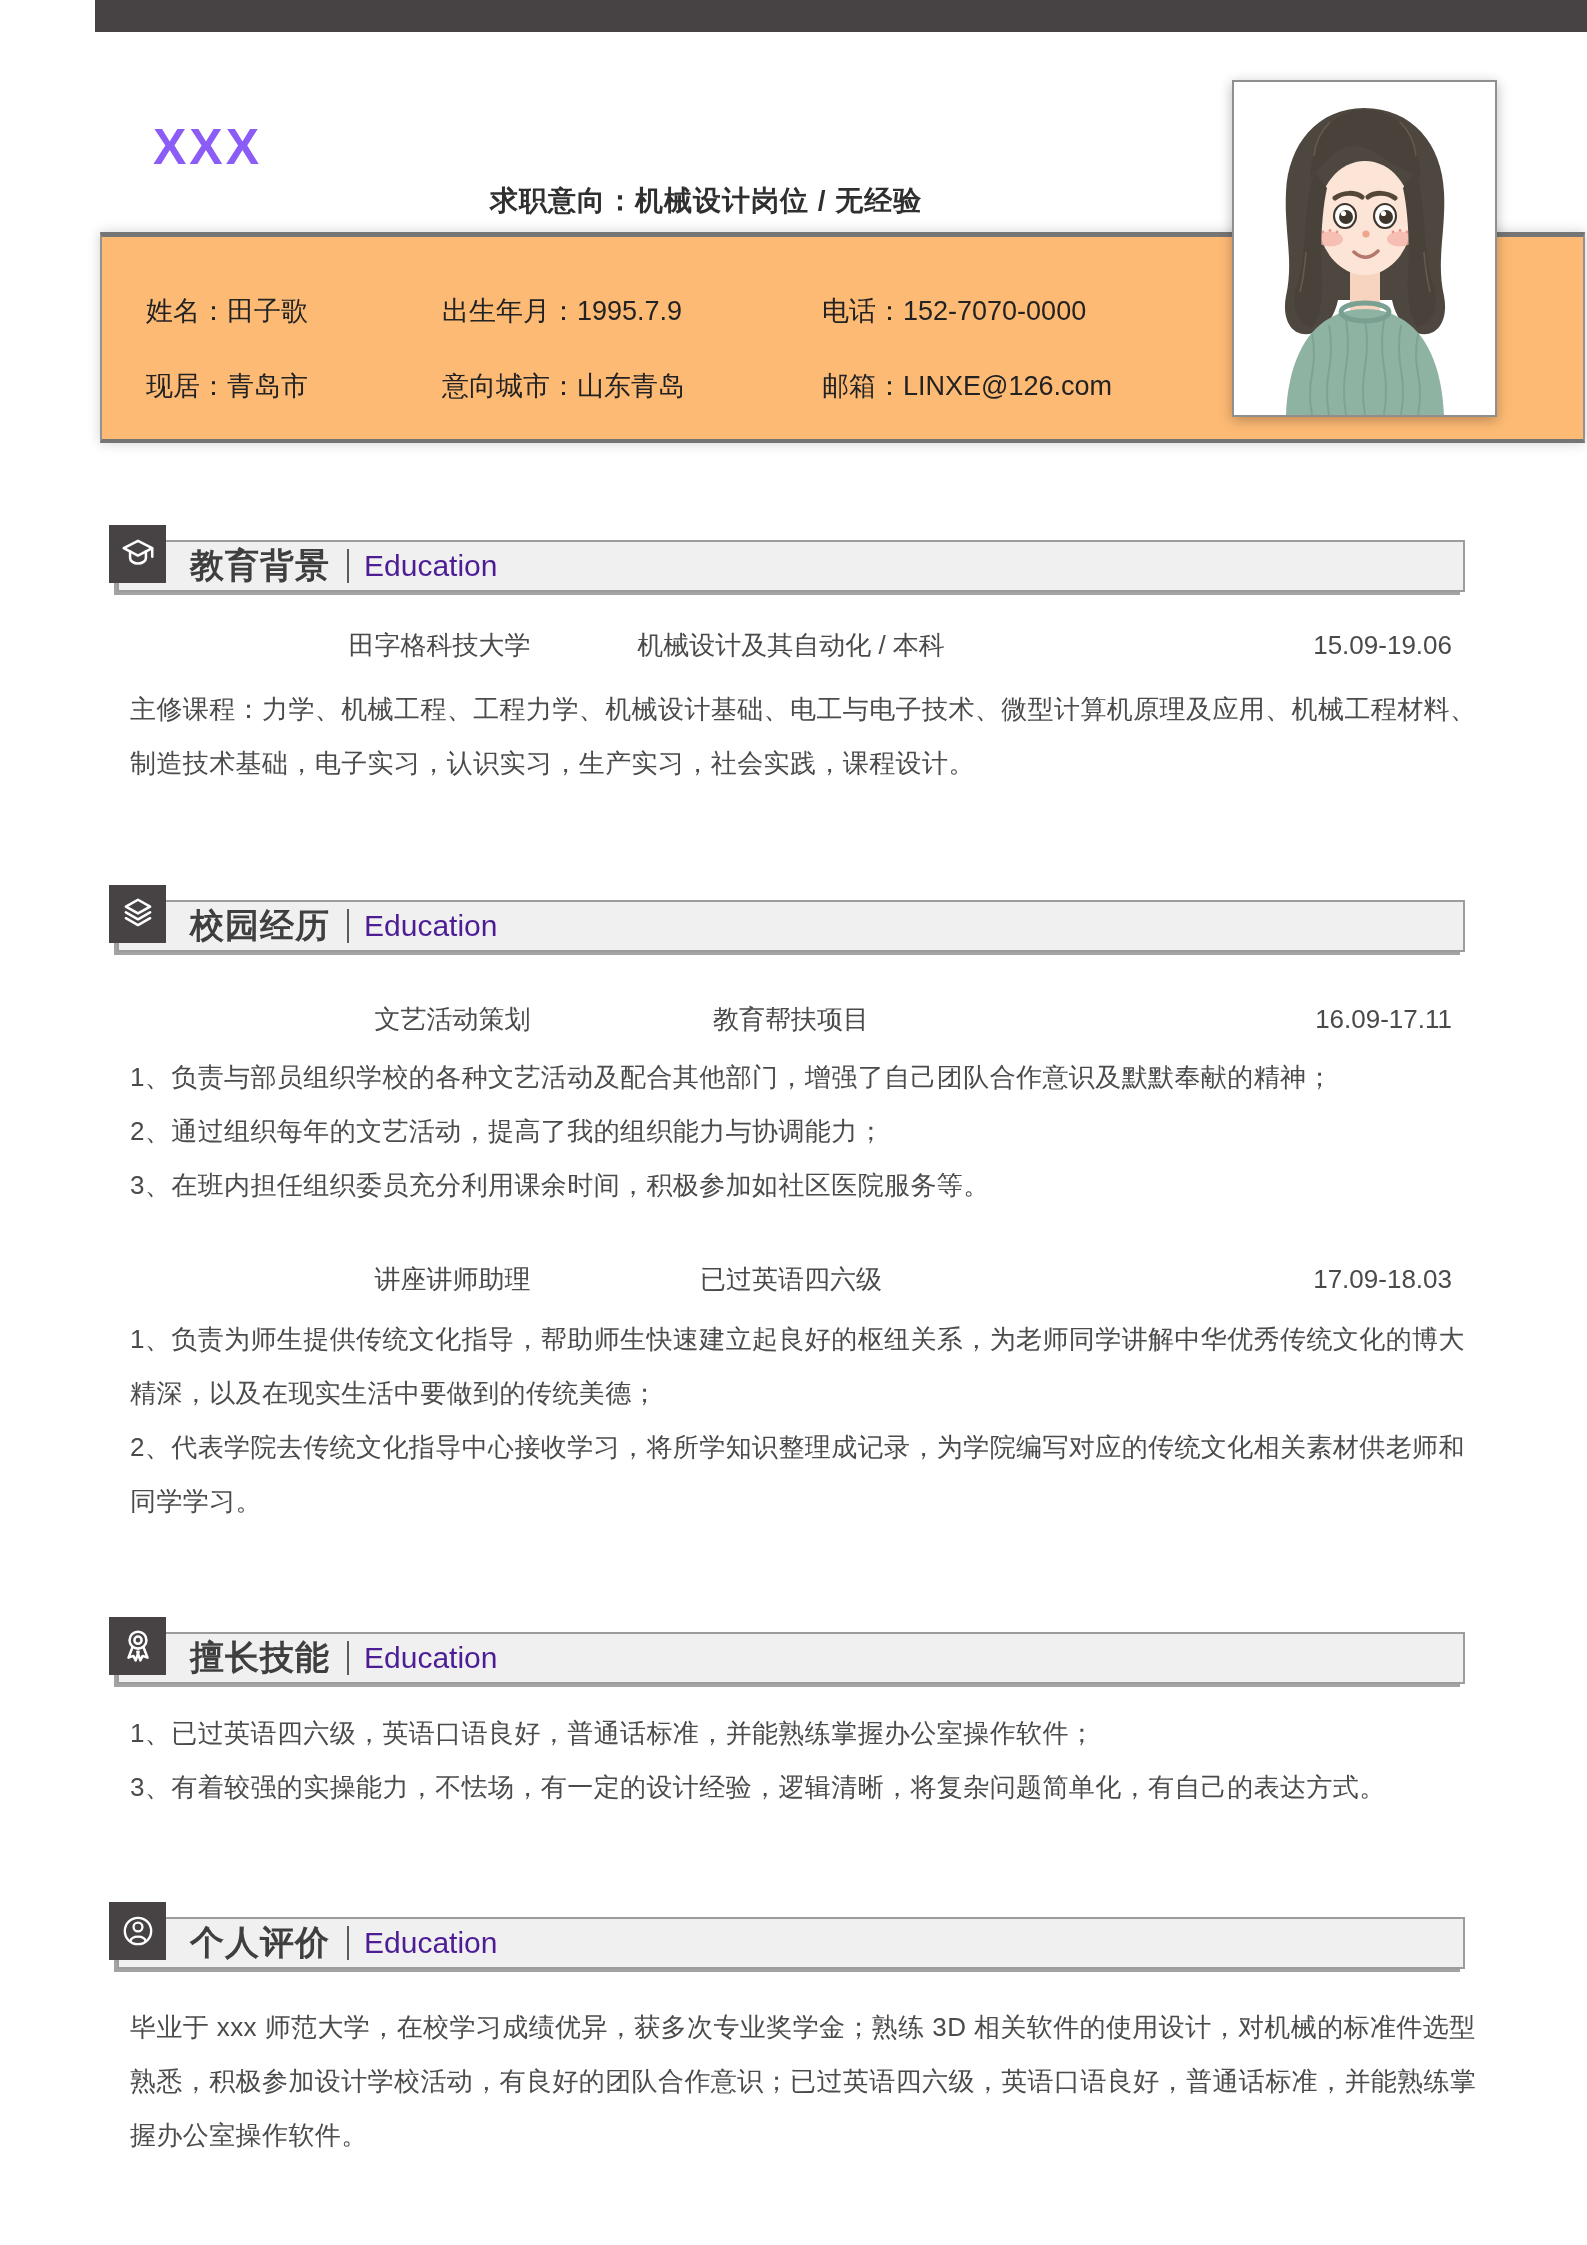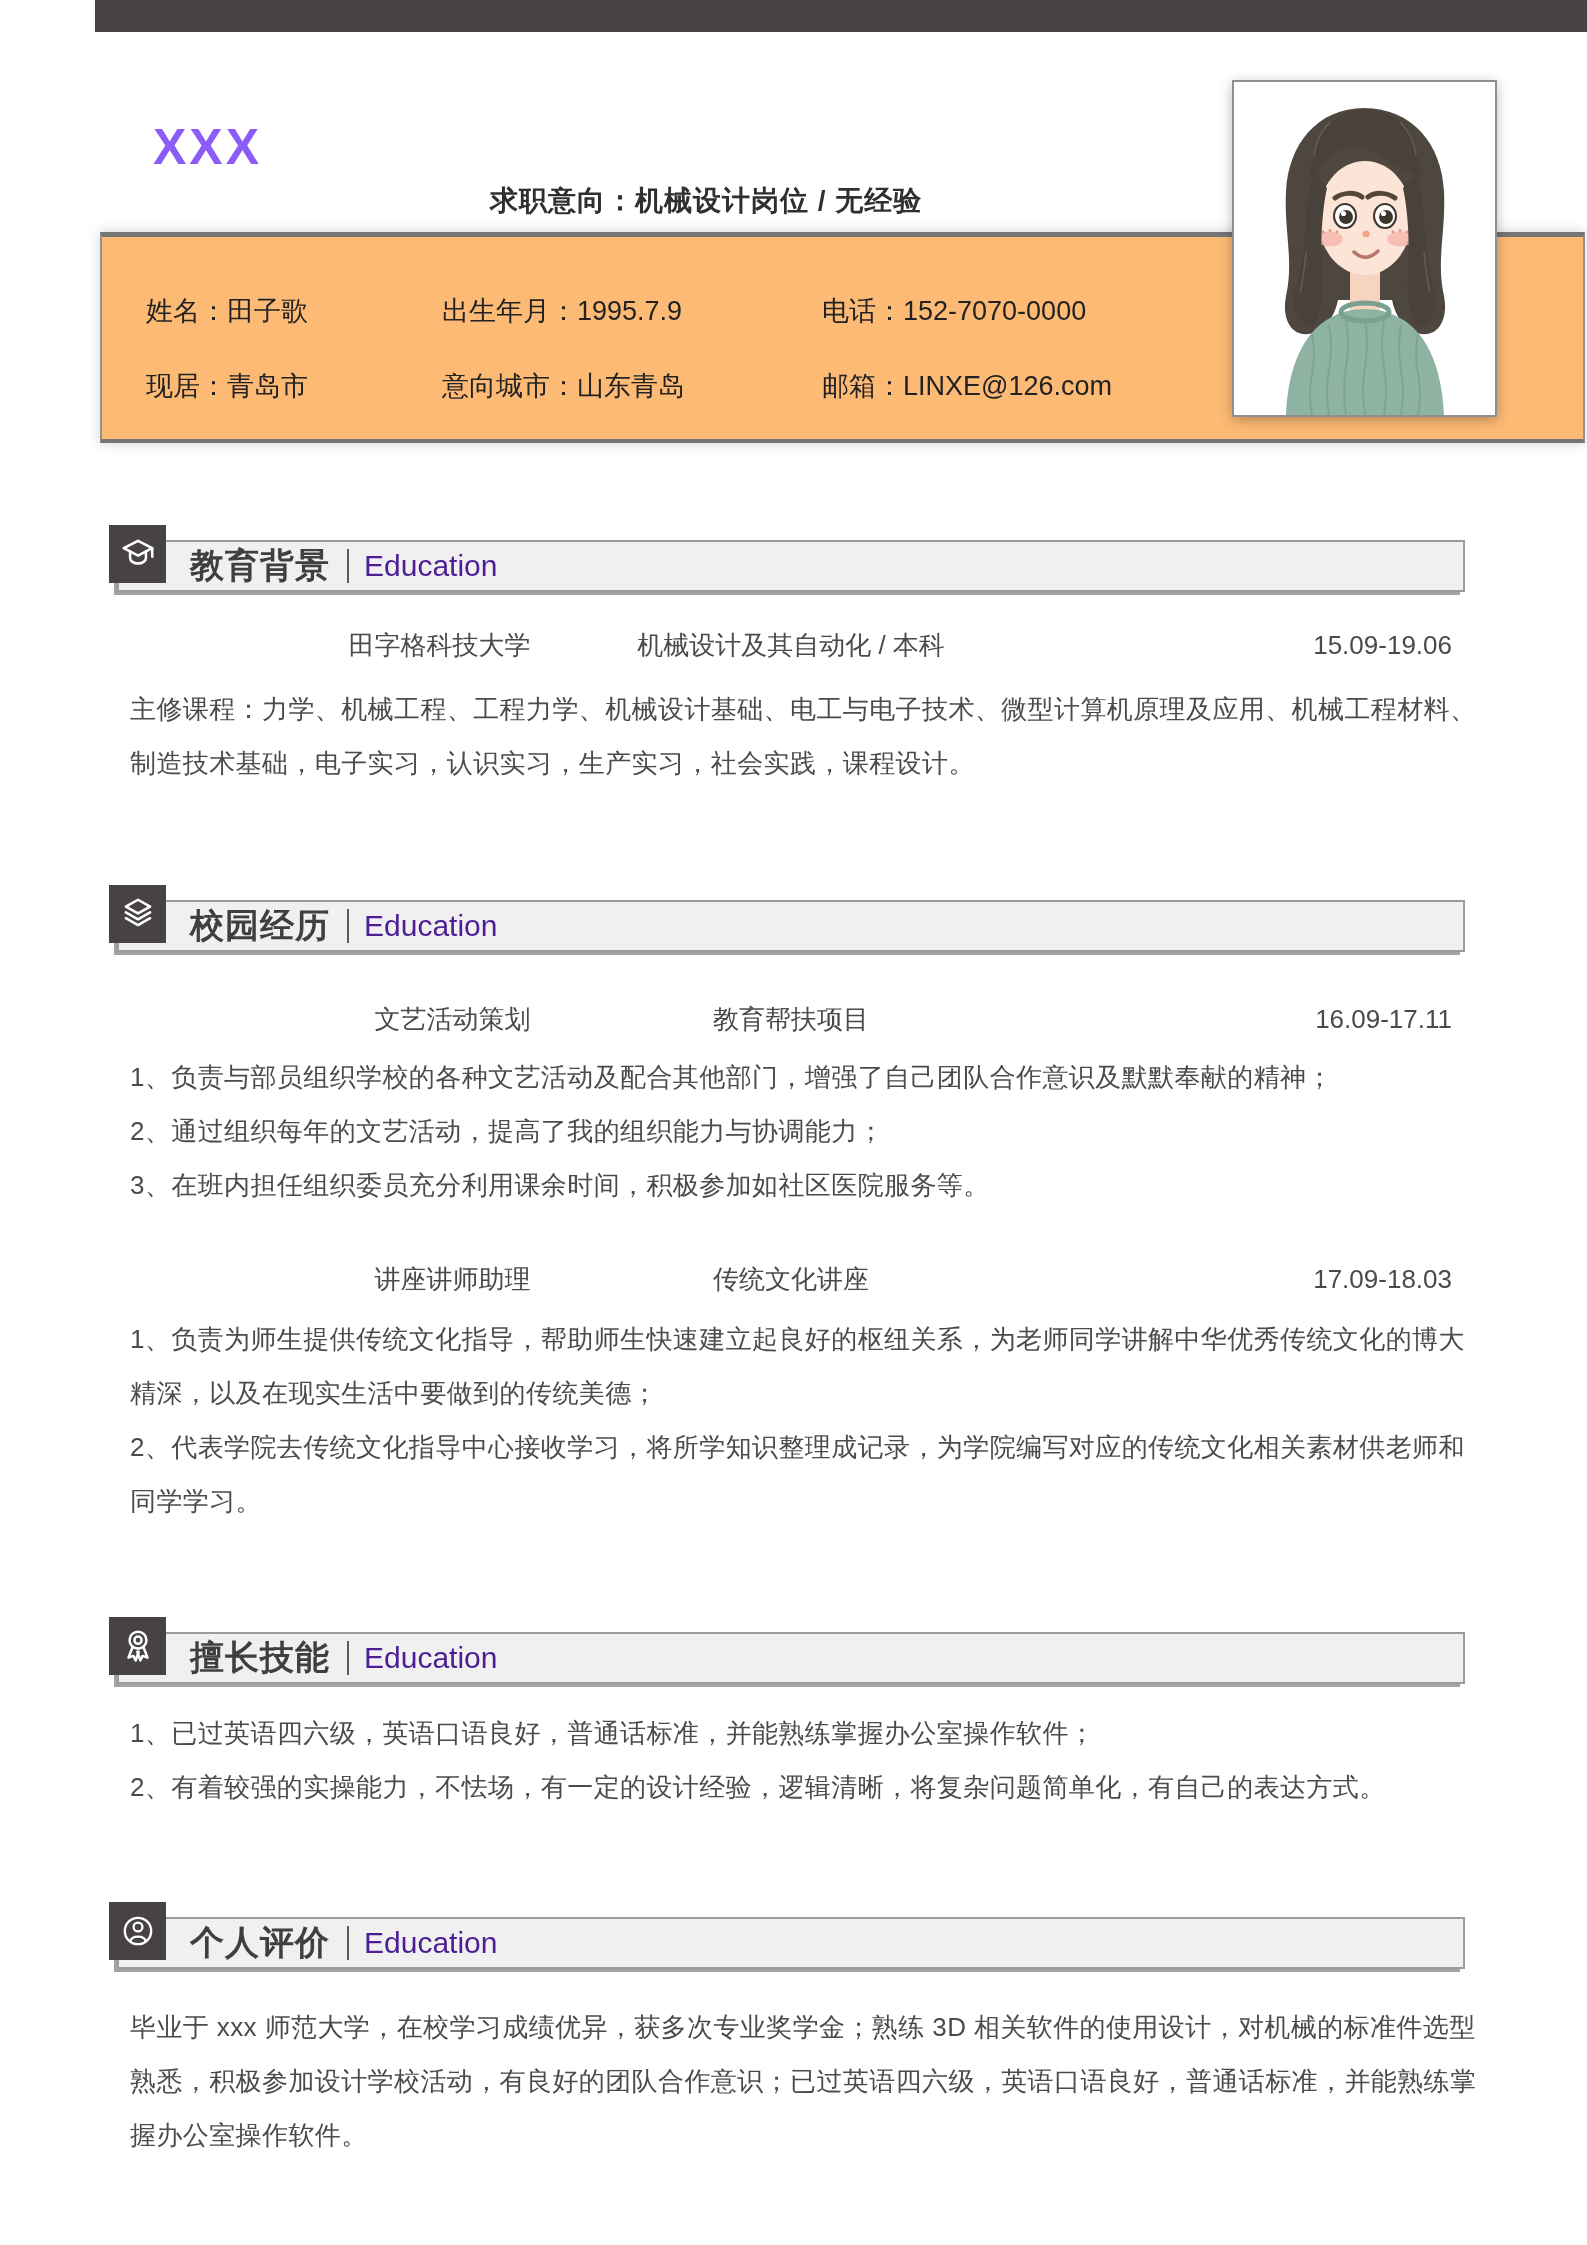--- a/index.html
+++ b/index.html
@@ -181,21 +181,21 @@
   <span class="t-date">16.09-17.11</span>
 </div>
 <div class="para" style="top:1050px">
   <div>1、负责与部员组织学校的各种文艺活动及配合其他部门，增强了自己团队合作意识及默默奉献的精神；</div>
   <div>2、通过组织每年的文艺活动，提高了我的组织能力与协调能力；</div>
   <div>3、在班内担任组织委员充分利用课余时间，积极参加如社区医院服务等。</div>
 </div>
 
 <div class="trow" style="top:1252px">
   <span class="t-left">讲座讲师助理</span>
-  <span class="t-mid">传统文化讲座</span>
+  <span class="t-mid">已过英语四六级</span>
   <span class="t-date">17.09-18.03</span>
 </div>
 <div class="para" style="top:1312px">
   <div>1、负责为师生提供传统文化指导，帮助师生快速建立起良好的枢纽关系，为老师同学讲解中华优秀传统文化的博大精深，以及在现实生活中要做到的传统美德；</div>
   <div>2、代表学院去传统文化指导中心接收学习，将所学知识整理成记录，为学院编写对应的传统文化相关素材供老师和同学学习。</div>
 </div>
 
 <div class="sec" style="top:1617px">
   <div class="sec-bar">
     <span class="sec-title">擅长技能</span>
@@ -207,21 +207,21 @@
       <circle cx="18" cy="12.5" r="8"></circle>
       <circle cx="18" cy="12.5" r="3.4"></circle>
       <path d="M12.8 19.2 L9 29 L13.6 27.4 L15.8 31.6 L18.6 23.5"></path>
       <path d="M23.2 19.2 L27 29 L22.4 27.4 L20.2 31.6 L17.4 23.5"></path>
     </svg>
   </div>
 </div>
 
 <div class="para" style="top:1706px">
   <div>1、已过英语四六级，英语口语良好，普通话标准，并能熟练掌握办公室操作软件；</div>
-  <div>2、有着较强的实操能力，不怯场，有一定的设计经验，逻辑清晰，将复杂问题简单化，有自己的表达方式。</div>
+  <div>3、有着较强的实操能力，不怯场，有一定的设计经验，逻辑清晰，将复杂问题简单化，有自己的表达方式。</div>
 </div>
 
 <div class="sec" style="top:1902px">
   <div class="sec-bar">
     <span class="sec-title">个人评价</span>
       <span class="sec-div"></span>
       <span class="sec-sub">Education</span>
   </div>
   <div class="sec-icon">
     <svg width="38" height="38" viewBox="0 0 36 36" fill="none" stroke="#ffffff" stroke-width="2.2" stroke-linecap="round" stroke-linejoin="round">

